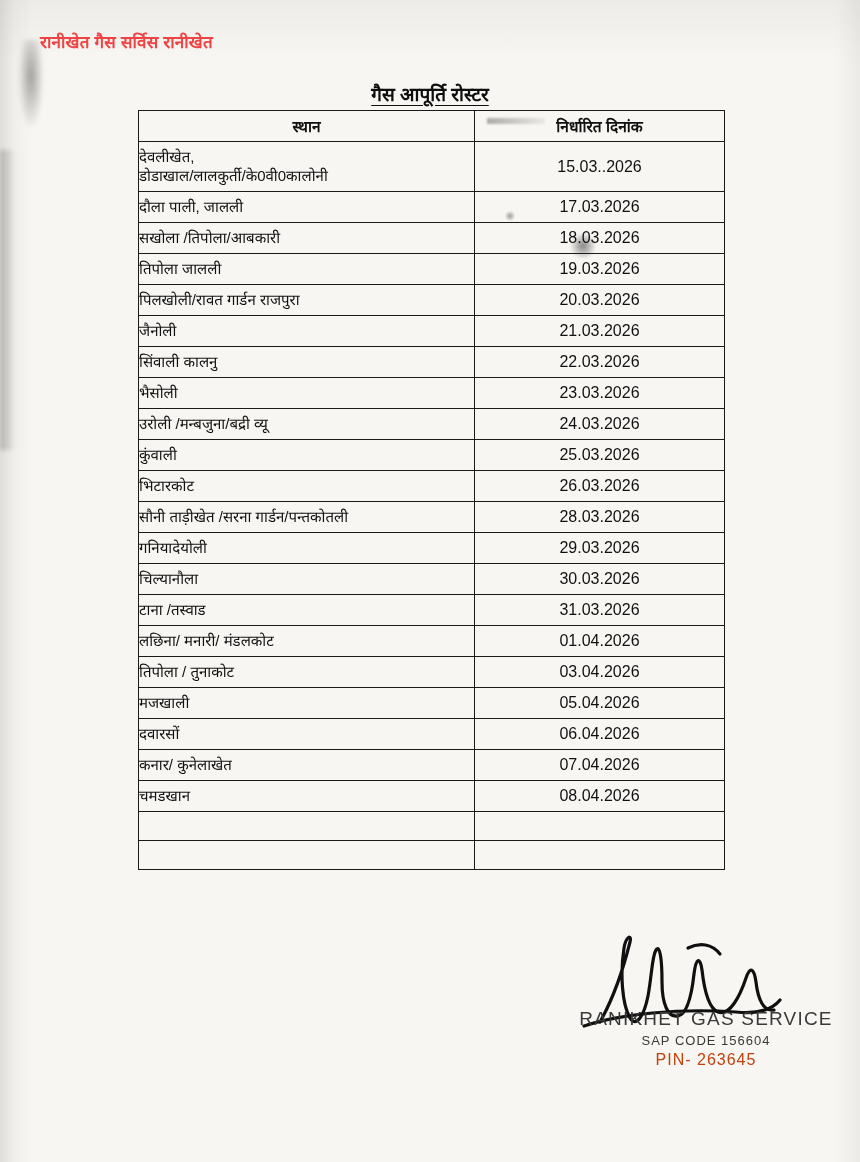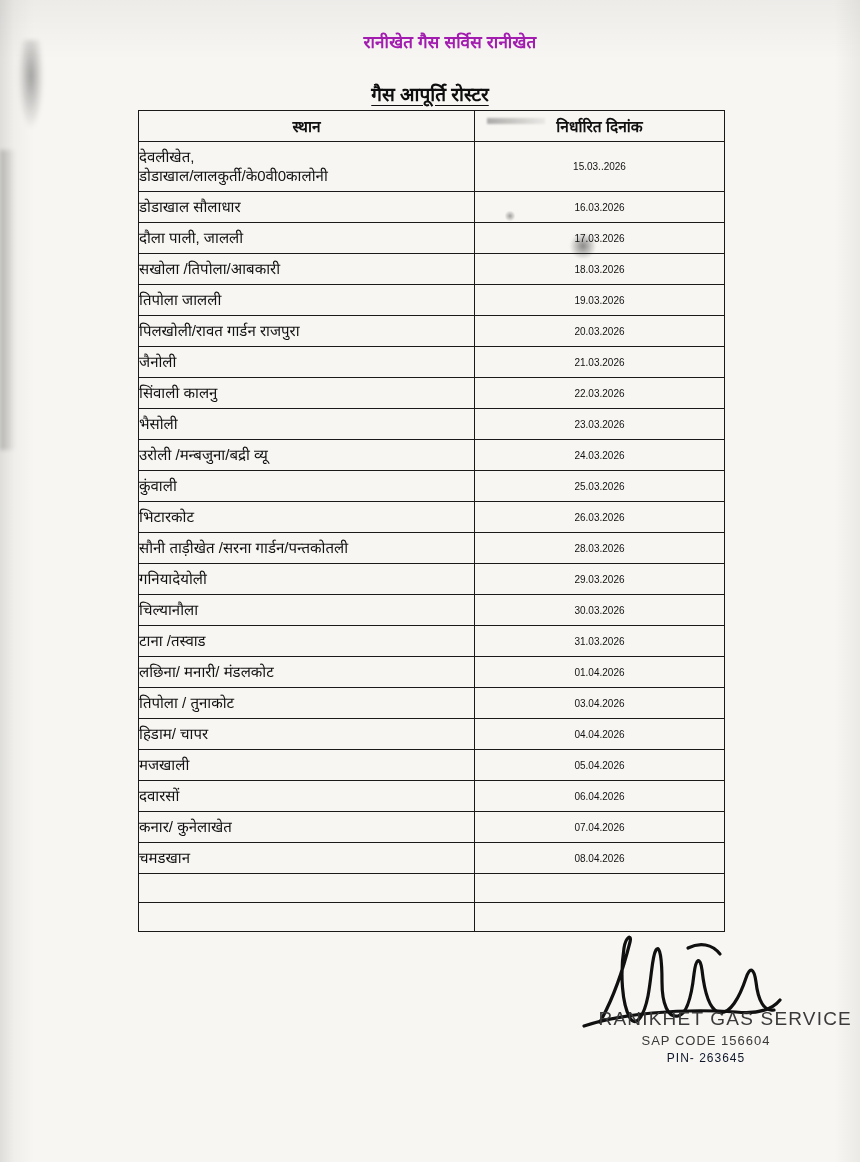--- a/index.html
+++ b/index.html
@@ -44,26 +44,25 @@
     background: linear-gradient(to right, rgba(0,0,0,0.20), rgba(0,0,0,0));
     filter: blur(2px);
   }
 
   .content {
     position: absolute;
     inset: 0;
   }
 
   .heading1 {
-    text-align: center;
     font-size: 17px;
     font-weight: 700;
     letter-spacing: 0.2px;
     margin-top: 30px;
-    color: #a21caf;
+    color: #ef4444;
     margin-left: 40px;
   }
   .heading2 {
     text-align: center;
     font-size: 19px;
     font-weight: 700;
     margin-top: 28px;
     color: #0e0e0e;
     text-decoration: underline;
     text-underline-offset: 4px;
@@ -92,21 +91,21 @@
   .col-date  { width: 250px; }
 
   td.place {
     font-size: 15px;
     height: 30px;
     line-height: 1.25;
     padding: 1px 4px;
   }
   td.date {
     text-align: center;
-    font-size: 10px;
+    font-size: 16px;
     font-family: "Liberation Sans", sans-serif;
     height: 30px;
   }
   tr.tall td { height: 49px; }
   tr.blank td { height: 28px; }
 
   .sig-wrap {
     position: absolute;
     left: 560px;
     top: 930px;
@@ -120,33 +119,32 @@
     left: 560px;
     top: 1008px;
     width: 292px;
     text-align: center;
     color: #2a2a2a;
   }
   .footer .line1 {
     font-size: 19px;
     letter-spacing: 1.2px;
     color: #3a3a3a;
-    text-align: right;
   }
   .footer .line2 {
     font-size: 13px;
     letter-spacing: 1px;
     margin-top: 3px;
     color: #3a3a3a;
   }
   .footer .line3 {
-    font-size: 12px;
+    font-size: 16px;
     letter-spacing: 1px;
     margin-top: 3px;
-    color: #0f172a;
+    color: #c2410c;
   }
 
   
   .mark-a {
     position: absolute;
     left: 487px; top: 118px;
     width: 58px; height: 6px;
     background: linear-gradient(to right, rgba(0,0,0,0.30), rgba(0,0,0,0.05));
     filter: blur(1.2px);
   }
@@ -190,24 +188,20 @@
         <th>स्थान</th>
         <th>निर्धारित दिनांक</th>
       </tr>
     </thead>
     <tbody id="roster-body">
         <tr class="tall">
           <td class="place">देवलीखेत,<br>डोडाखाल/लालकुर्ती/के0वी0कालोनी</td>
           <td class="date">15.03..2026</td>
         </tr>
         <tr>
-          <td class="place">डोडाखाल सौलाधार</td>
-          <td class="date">16.03.2026</td>
-        </tr>
-        <tr>
           <td class="place">दौला पाली, जालली</td>
           <td class="date">17.03.2026</td>
         </tr>
         <tr>
           <td class="place">सखोला  /तिपोला/आबकारी</td>
           <td class="date">18.03.2026</td>
         </tr>
         <tr>
           <td class="place">तिपोला जालली</td>
           <td class="date">19.03.2026</td>
@@ -256,24 +250,20 @@
           <td class="place">टाना /तस्वाड</td>
           <td class="date">31.03.2026</td>
         </tr>
         <tr>
           <td class="place">लछिना/ मनारी/ मंडलकोट</td>
           <td class="date">01.04.2026</td>
         </tr>
         <tr>
           <td class="place">तिपोला / तुनाकोट</td>
           <td class="date">03.04.2026</td>
-        </tr>
-        <tr>
-          <td class="place">हिडाम/ चापर</td>
-          <td class="date">04.04.2026</td>
         </tr>
         <tr>
           <td class="place">मजखाली</td>
           <td class="date">05.04.2026</td>
         </tr>
         <tr>
           <td class="place">दवारसों</td>
           <td class="date">06.04.2026</td>
         </tr>
         <tr>

